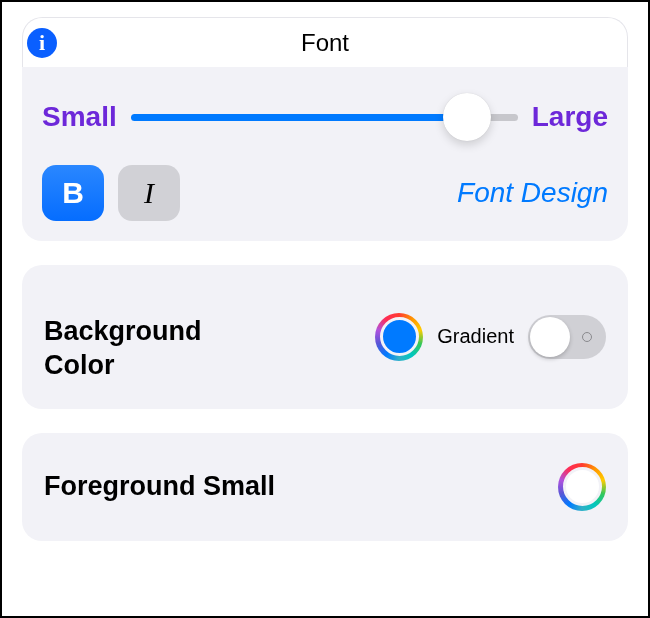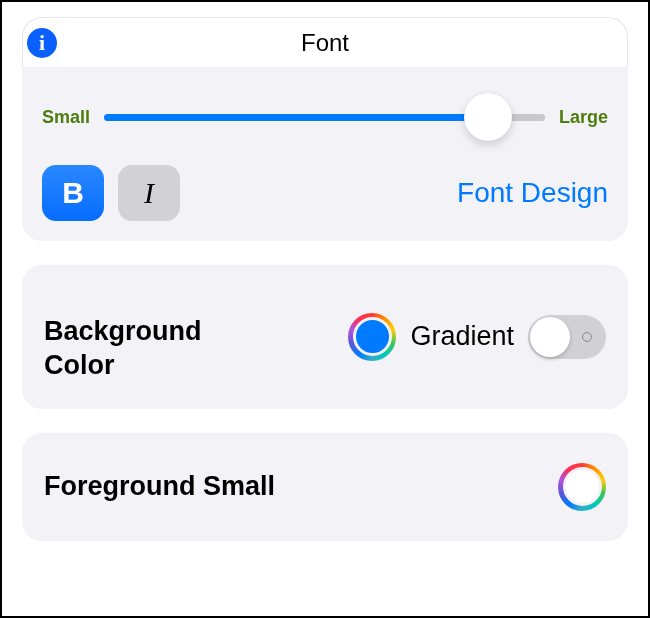--- a/index.html
+++ b/index.html
@@ -66,23 +66,23 @@
     }
     .font-body {
       padding: 26px 20px 20px;
     }
     .slider-row {
       display: flex;
       align-items: center;
       gap: 14px;
     }
     .slider-label {
-      font-size: 18px;
-      font-weight: 700;
-      color: #4d7c0f;
+      font-size: 28px;
+      font-weight: 700;
+      color: #6d28d9;
       white-space: nowrap;
     }
     .slider-wrap {
       flex: 1;
       position: relative;
       height: 48px;
       display: flex;
       align-items: center;
     }
     .slider-track {
@@ -132,20 +132,21 @@
       color: #000;
       font-style: italic;
       font-family: Georgia, serif;
       font-weight: 500;
     }
     .font-design {
       color: #007AFF;
       font-size: 28px;
       font-weight: 500;
       cursor: pointer;
+      font-style: italic;
     }
     
     .bg-card {
       padding: 26px 22px;
       display: flex;
       align-items: center;
       justify-content: space-between;
     }
     .bg-label {
       font-size: 27px;
@@ -176,21 +177,21 @@
       width: 39px;
       height: 39px;
       border-radius: 50%;
       background: #007AFF;
       border: 3px solid #F2F2F7;
     }
     .color-swatch-empty .color-swatch-inner {
       background: #fff;
     }
     .gradient-label {
-      font-size: 27px;
+      font-size: 20px;
       font-weight: 400;
       color: #000;
     }
     .toggle {
       width: 78px;
       height: 44px;
       background: #d0d0d5;
       border-radius: 22px;
       position: relative;
       cursor: pointer;

